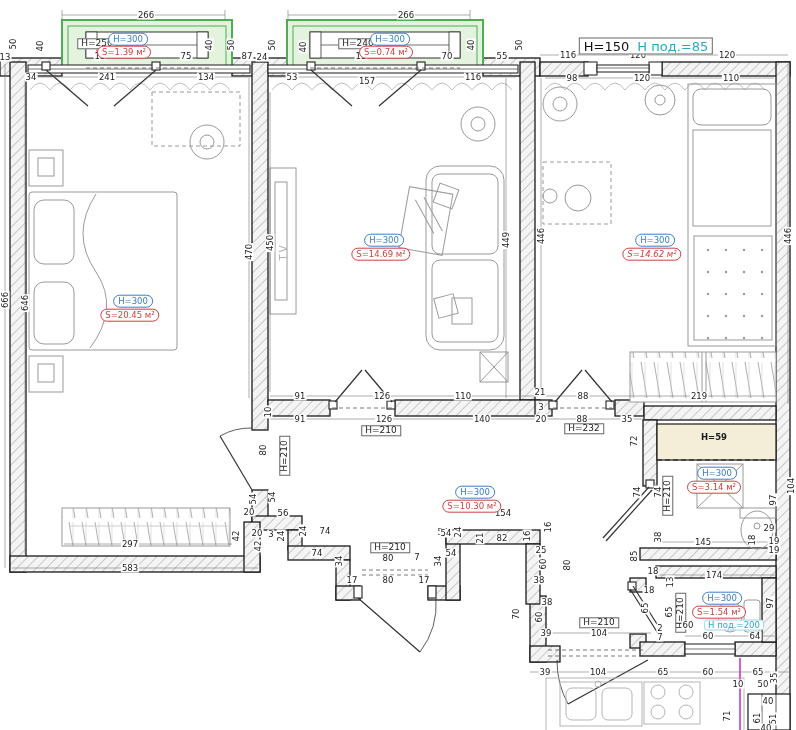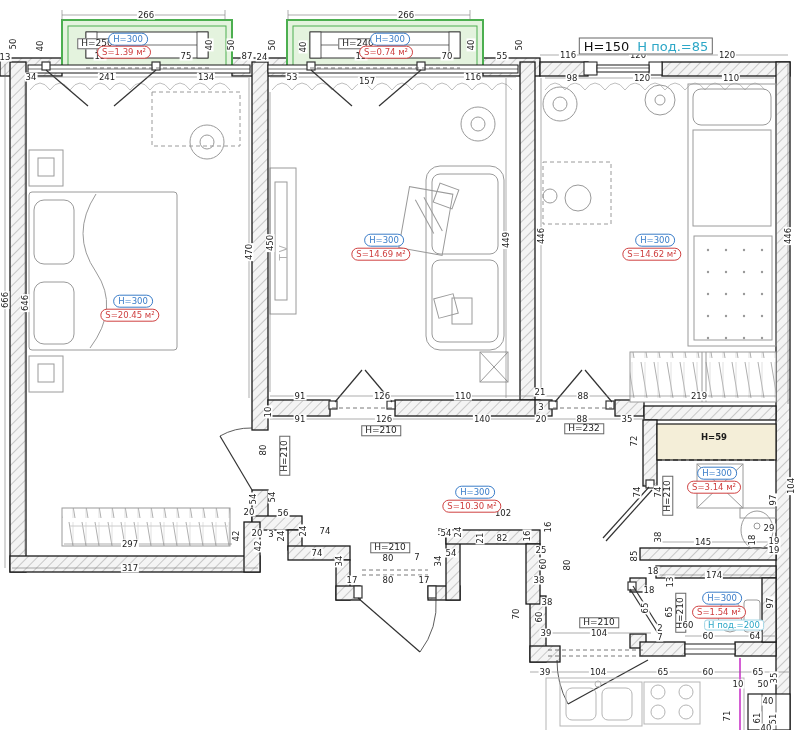--- a/index.html
+++ b/index.html
@@ -355,38 +355,38 @@
       <span class="dim v hbox" style="left: 668px; top: 496px;">H=210</span>
       <span class="dim v" style="left: 773px; top: 500px;">97</span>
       <span class="dim" style="left: 769px; top: 528px;">29</span>
       <span class="dim v" style="left: 658px; top: 537px;">38</span>
       <span class="dim" style="left: 703px; top: 542px;">145</span>
       <span class="dim v" style="left: 752px; top: 540px;">18</span>
       <span class="dim" style="left: 774px; top: 541px;">19</span>
       <span class="dim" style="left: 774px; top: 550px;">19</span>
       <span class="dim v" style="left: 791px; top: 486px;">104</span>
       <span class="dim v" style="left: 634px; top: 556px;">85</span>
-      <span class="dim" style="left: 503px; top: 513px;">102</span>
+      <span class="dim" style="left: 503px; top: 513px;">154</span>
       <span class="dim" style="left: 443px; top: 532px;">54</span>
       <span class="dim v" style="left: 527px; top: 536px;">16</span>
       <span class="dim v" style="left: 548px; top: 527px;">16</span>
       <span class="dim v" style="left: 480px; top: 538px;">21</span>
       <span class="dim" style="left: 502px; top: 538px;">82</span>
       <span class="dim" style="left: 541px; top: 550px;">25</span>
       <span class="dim v" style="left: 543px; top: 564px;">60</span>
       <span class="dim v" style="left: 567px; top: 565px;">80</span>
       <span class="dim" style="left: 539px; top: 580px;">38</span>
       <span class="dim" style="left: 547px; top: 602px;">38</span>
       <span class="dim v" style="left: 539px; top: 617px;">60</span>
       <span class="dim v" style="left: 516px; top: 614px;">70</span>
       <span class="dim" style="left: 546px; top: 633px;">39</span>
       <span class="dim hbox" style="left: 599px; top: 623px;">H=210</span>
       <span class="dim" style="left: 599px; top: 633px;">104</span>
       <span class="dim" style="left: 130px; top: 544px;">297</span>
-      <span class="dim" style="left: 130px; top: 568px;">317</span>
+      <span class="dim" style="left: 130px; top: 568px;">583</span>
       <span class="dim v" style="left: 236px; top: 536px;">42</span>
       <span class="dim" style="left: 249px; top: 512px;">20</span>
       <span class="dim v" style="left: 253px; top: 499px;">54</span>
       <span class="dim v" style="left: 272px; top: 497px;">54</span>
       <span class="dim" style="left: 257px; top: 533px;">20</span>
       <span class="dim" style="left: 271px; top: 534px;">3</span>
       <span class="dim v" style="left: 281px; top: 536px;">24</span>
       <span class="dim v" style="left: 258px; top: 546px;">42</span>
       <span class="dim" style="left: 283px; top: 513px;">56</span>
       <span class="dim v" style="left: 303px; top: 531px;">24</span>
@@ -430,21 +430,21 @@
       <span class="dim v" style="left: 773px; top: 719px;">51</span>
       <span class="dim v" style="left: 727px; top: 716px;">71</span>
       <span class="dim" style="left: 766px; top: 728px;">40</span>
     </div>
 <div class="layer">
       <span class="pill blue" style="left: 133px; top: 301px;">H=300</span>
       <span class="pill red" style="left: 130px; top: 315px;">S=20.45 м²</span>
       <span class="pill blue" style="left: 384px; top: 240px;">H=300</span>
       <span class="pill red" style="left: 381px; top: 254px;">S=14.69 м²</span>
       <span class="pill blue" style="left: 655px; top: 240px;">H=300</span>
-      <span class="pill red" style="left: 652px; top: 254px;">S=14.62 м²</span>
+      <span class="pill red" style="left: 652px; top: 254px; font-style: italic;">S=14.62 м²</span>
       <span class="pill blue" style="left: 475px; top: 492px;">H=300</span>
       <span class="pill red" style="left: 472px; top: 506px;">S=10.30 м²</span>
       <span class="pill blue" style="left: 717px; top: 473px;">H=300</span>
       <span class="pill red" style="left: 714px; top: 487px;">S=3.14 м²</span>
       <span class="pill blue" style="left: 722px; top: 598px;">H=300</span>
       <span class="pill red" style="left: 719px; top: 612px;">S=1.54 м²</span>
       <span class="pill blue" style="left: 128px; top: 39px;">H=300</span>
       <span class="pill red" style="left: 124px; top: 52px;">S=1.39 м²</span>
       <span class="pill blue" style="left: 390px; top: 39px;">H=300</span>
       <span class="pill red" style="left: 386px; top: 52px;">S=0.74 м²</span>

